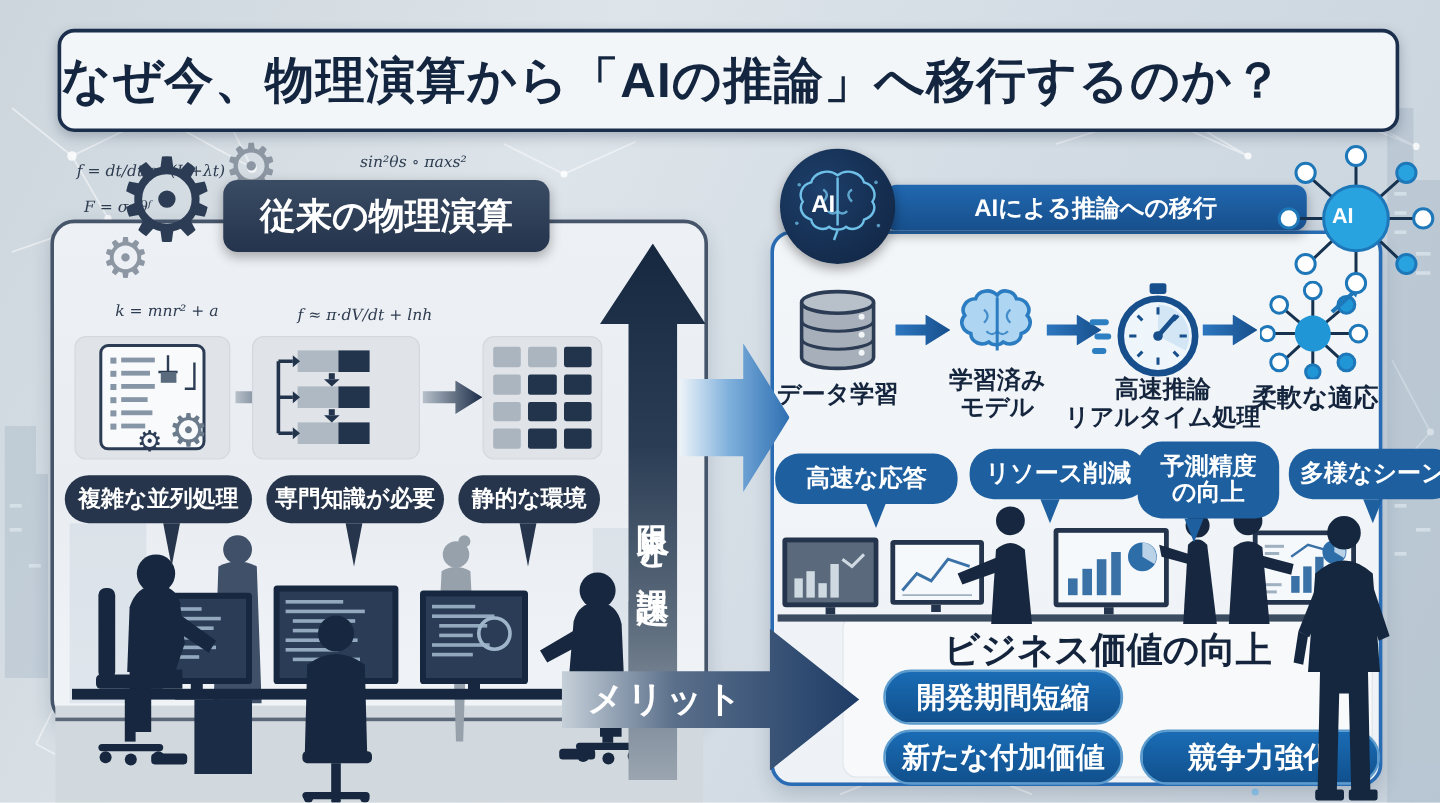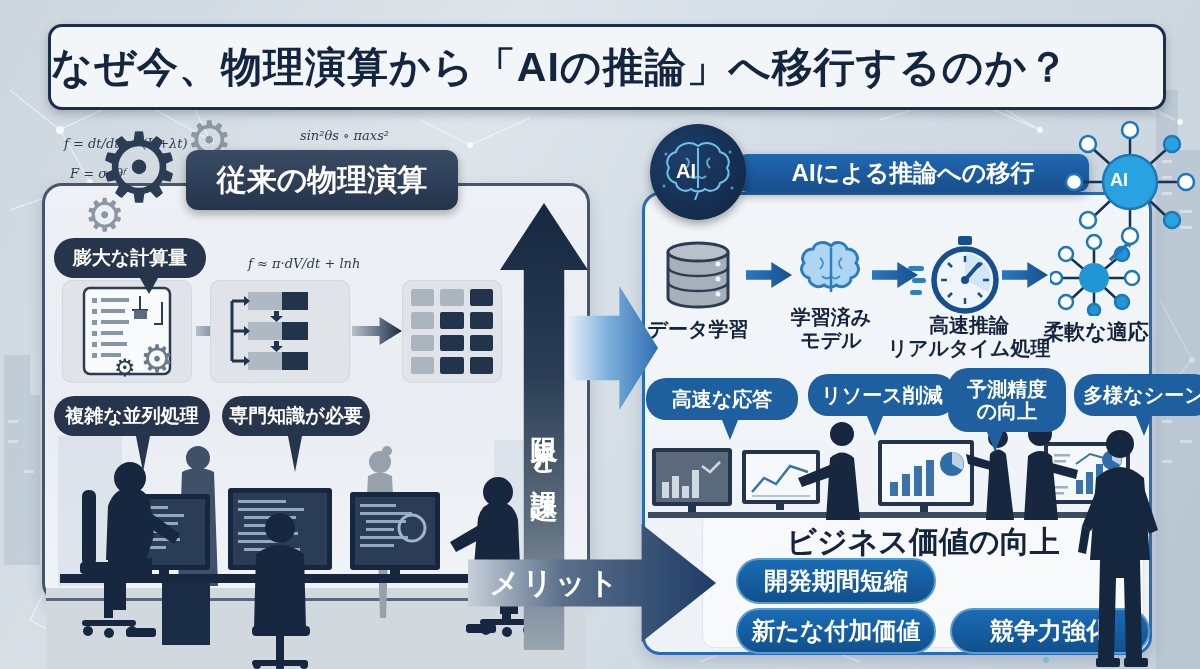--- a/index.html
+++ b/index.html
@@ -24,21 +24,21 @@
     box-shadow:0 6px 16px rgba(30,45,70,.18);}
   .business-box{left:702px;top:512px;width:442px;height:136px;background:#f7f9fb;border:1px solid #dfe6ec;
     border-radius:12px;z-index:4;}
 
   
   .left-header{left:186px;top:150px;width:272px;height:60px;border-radius:12px;
     background:linear-gradient(180deg,#3a4b64,#24344c);display:flex;align-items:center;justify-content:center;
     color:#fff;font-size:30px;font-weight:800;z-index:6;box-shadow:0 4px 10px rgba(0,0,0,.3);}
   .right-header{left:737px;top:154px;width:352px;height:38px;border-radius:10px;
     background:linear-gradient(180deg,#2168b0,#174f8c);display:flex;align-items:center;justify-content:center;
-    color:#fff;font-size:24px;font-weight:800;z-index:6;box-shadow:0 4px 10px rgba(0,0,0,.3);}
+    color:#fff;font-size:20px;font-weight:800;z-index:6;box-shadow:0 4px 10px rgba(0,0,0,.3);}
 
   
   .gear{z-index:5;line-height:1;color:#2c3c54;}
   .gear.g1{left:96px;top:120px;font-size:96px;}
   .gear.g2{left:186px;top:114px;font-size:52px;color:#8d97a3;}
   .gear.g3{left:84px;top:192px;font-size:46px;color:#8d97a3;}
   .formula{font-family:"DejaVu Serif",serif;font-style:italic;font-size:13px;color:#2e3c50;z-index:4;white-space:nowrap;}
   .f1{left:64px;top:136px;} .f2{left:300px;top:128px;} .f3{left:70px;top:166px;}
   .f4{left:96px;top:252px;} .f5{left:248px;top:256px;}
 
@@ -187,21 +187,20 @@
   </div>
   <span class="abs gear g1">⚙</span>
   <span class="abs gear g2">⚙</span>
   <span class="abs gear g3">⚙</span>
   <span class="abs formula f1">f = dt/dt·e^(U+λt)</span>
   <span class="abs formula f2">sin²θs ∘ πaxs²</span>
   <span class="abs formula f3">F = σ√θᶠ</span>
   <span class="abs formula f4">k = mnr² + a</span>
   <span class="abs formula f5">f ≈ π·dV/dt + lnh</span>
 
-  <div class="co co-dark c1">膨大な計算量</div>
 
   <div class="abs icon-card card1">
     <svg width="130" height="103" viewBox="0 0 130 103">
       <rect x="22" y="8" width="86" height="86" rx="6" fill="#f8fafc" stroke="#2c3c54" stroke-width="2.5"></rect>
       <g fill="#8796a6">
         <rect x="30" y="18" width="5" height="5"></rect>
           <rect x="39" y="18" width="28" height="4"></rect>
         <rect x="30" y="29" width="5" height="5"></rect>
           <rect x="39" y="29" width="24" height="4"></rect>
         <rect x="30" y="40" width="5" height="5"></rect>
@@ -257,20 +256,21 @@
     <div class="sq l"></div>
       <div class="sq d"></div>
       <div class="sq d"></div>
     <div class="sq l"></div>
       <div class="sq d"></div>
       <div class="sq d"></div>
   </div>
 
   <div class="co co-dark long c3">複雑な並列処理</div>
   <div class="co co-dark long c4">専門知識が必要</div>
+  <div class="co co-dark long c5">静的な環境</div>
 
   <svg class="abs scene" style="left:46px;top:436px;" width="540" height="233" viewBox="0 0 540 233">
     <rect x="12" y="0" width="64" height="150" fill="#b9c8d4" opacity="0.3"></rect>
     <rect x="448" y="4" width="66" height="142" fill="#b9c8d4" opacity="0.3"></rect>
     <rect x="0" y="152" width="540" height="81" fill="#d2d9de"></rect>
     <rect x="0" y="162" width="540" height="3" fill="#46556a" opacity="0.85"></rect>
 
     <g fill="#3f5068">
       <circle cx="152" cy="22" r="12"></circle>
       <path d="M136,36 Q152,28 168,36 L172,150 L132,150 Z"></path>

